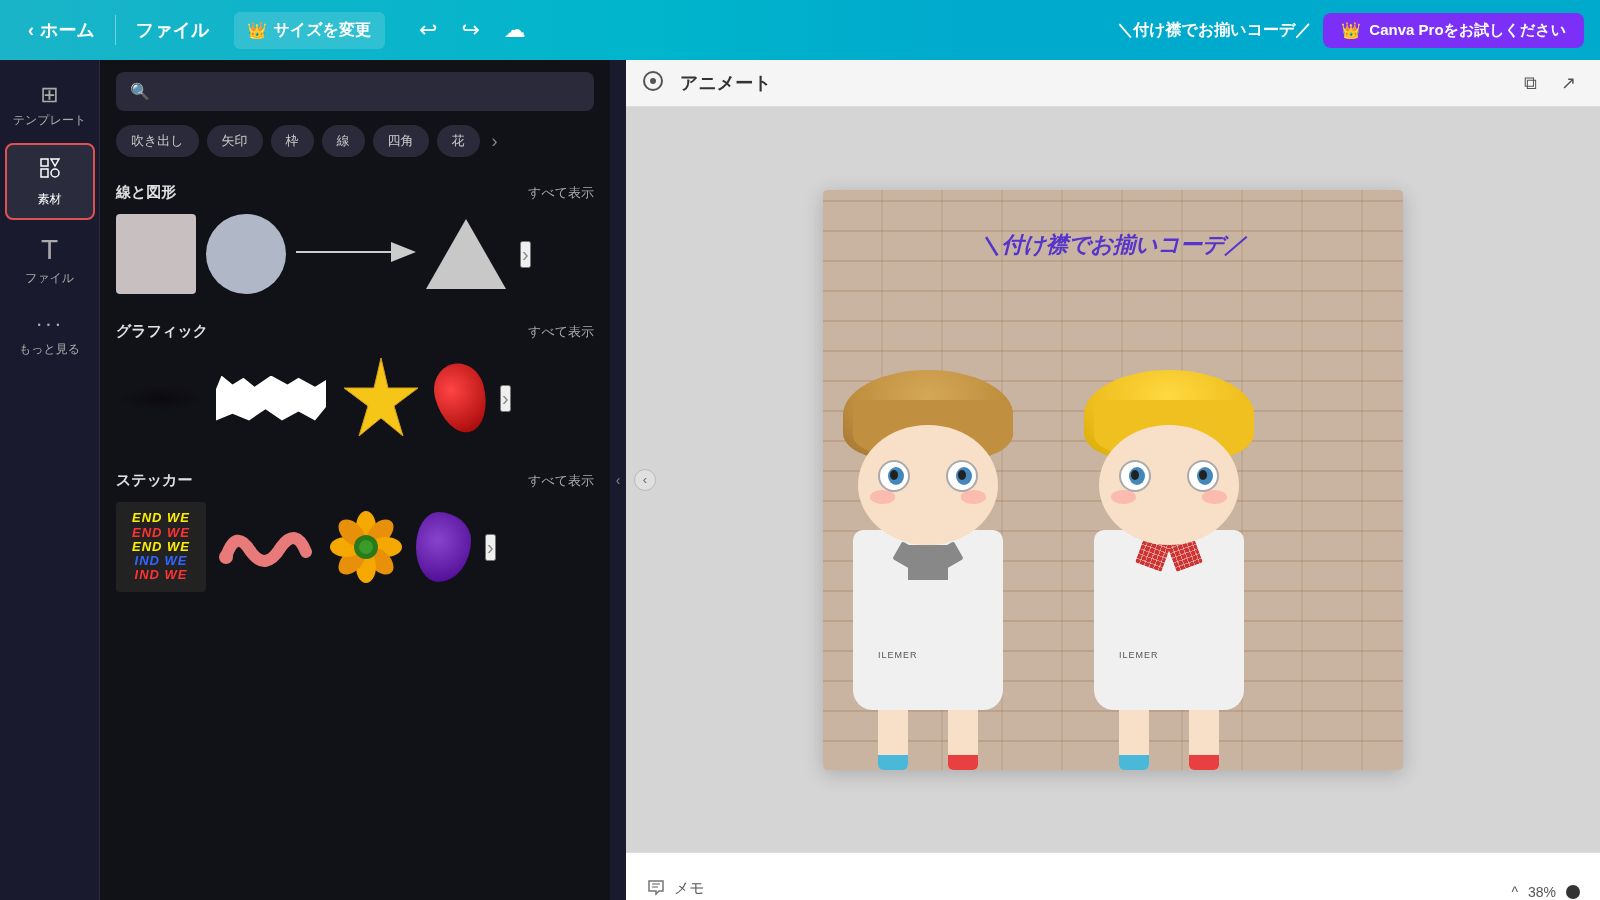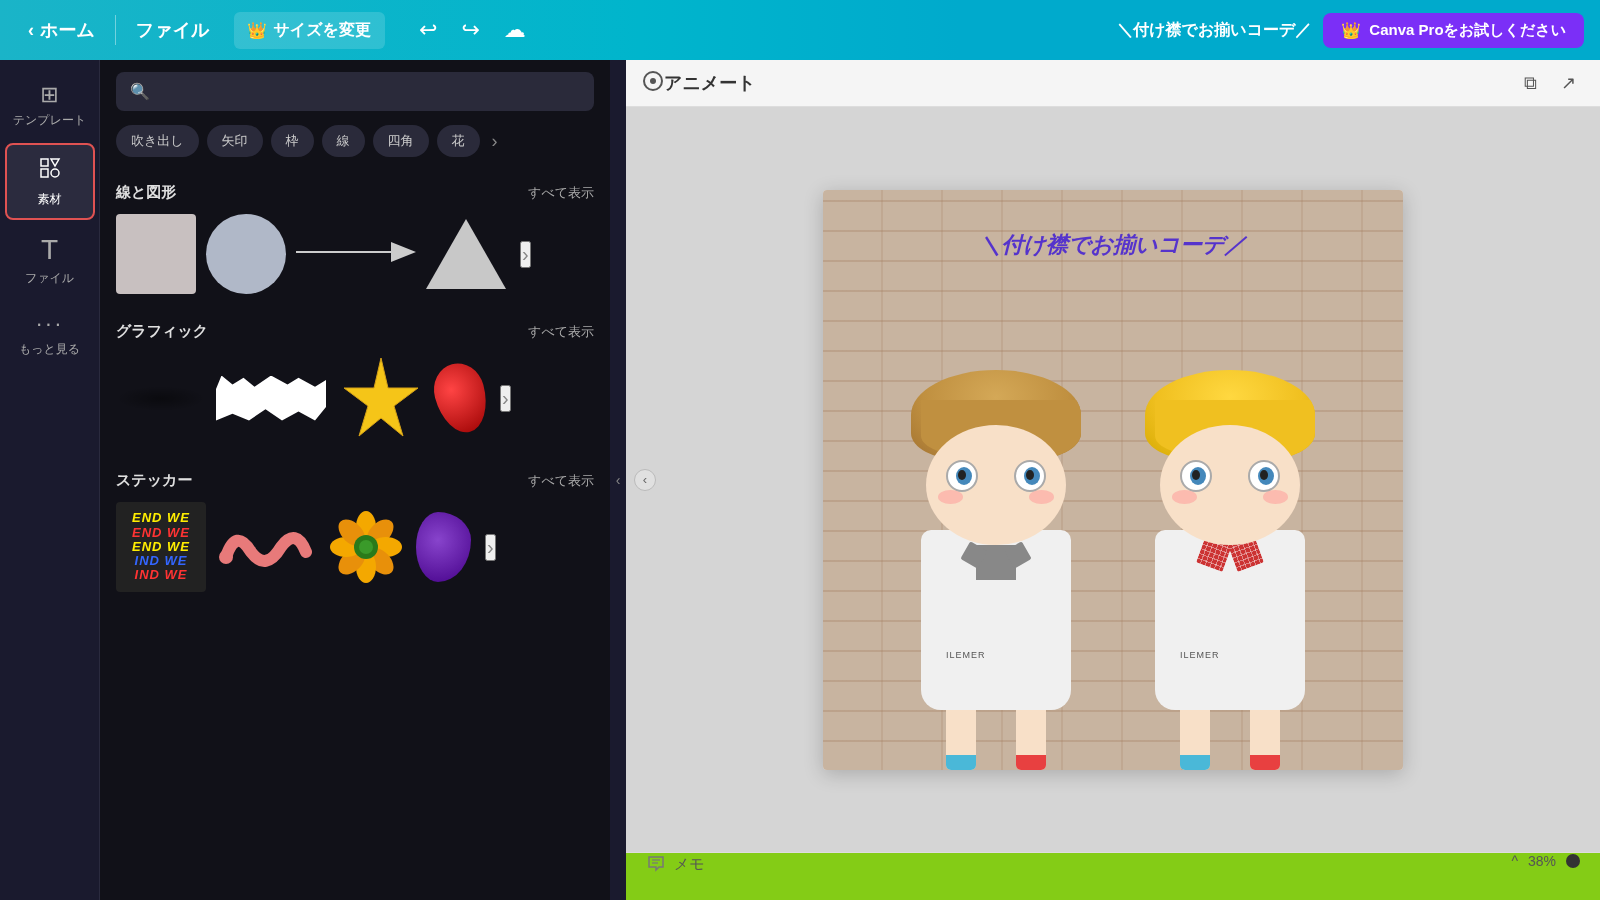--- a/index.html
+++ b/index.html
@@ -82,30 +82,30 @@
     .graphics-row { display: flex; align-items: center; gap: 10px; margin-bottom: 20px; }
     .graphic-item { cursor: pointer; display: flex; align-items: center; justify-content: center; }
 
     
     .stickers-row { display: flex; align-items: center; gap: 10px; margin-bottom: 20px; }
     .sticker-item { cursor: pointer; display: flex; align-items: center; justify-content: center; text-align: right; }
 
     
     .canvas-area { flex: 1; background: #e8e8e8; display: flex; flex-direction: column; position: relative; }
     .canvas-toolbar { display: flex; align-items: center; justify-content: space-between; padding: 8px 16px; background: #f5f5f5; border-bottom: 1px solid #ddd; }
-    .animate-btn { display: flex; align-items: center; gap: 0; background: none; border: none; font-size: 18px; font-weight: bold; color: #333; cursor: pointer; }
+    .animate-btn { display: flex; align-items: center; gap: 16px; background: none; border: none; font-size: 18px; font-weight: bold; color: #333; cursor: pointer; }
     .canvas-toolbar-right { display: flex; gap: 8px; }
     .toolbar-icon { background: none; border: none; font-size: 18px; color: #555; cursor: pointer; padding: 4px 8px; }
 
     .canvas-wrapper { flex: 1; display: flex; align-items: center; justify-content: center; background: #d5d5d5; position: relative; overflow: hidden; }
     .canvas-image { width: 580px; height: 580px; background: #f0ebe5; border-radius: 4px; position: relative; overflow: hidden; box-shadow: 0 4px 20px rgba(0,0,0,0.2); }
     .canvas-overlay-text { position: absolute; top: 40px; left: 50%; transform: translateX(-50%); color: #5533cc; font-size: 22px; font-weight: bold; white-space: nowrap; font-style: italic; }
 
     
-    .bottom-bar { display: flex; align-items: flex-start; justify-content: space-between; padding: 0 20px; height: 48px; background: #84cc16; border-top: 1px solid #ddd; }
+    .bottom-bar { display: flex; align-items: flex-end; justify-content: space-between; padding: 0 20px; height: 48px; background: #ffffff; border-top: 1px solid #ddd; }
     .memo-btn { display: flex; align-items: center; gap: 8px; background: none; border: none; font-size: 15px; color: #555; cursor: pointer; }
     .zoom-controls { display: flex; align-items: center; gap: 10px; }
     .zoom-text { color: #555; font-size: 14px; }
     .zoom-dot { width: 14px; height: 14px; background: #333; border-radius: 50%; cursor: pointer; }
     .zoom-slider { display: flex; align-items: center; gap: 6px; }
     .chevron-up { color: #555; font-size: 14px; cursor: pointer; }
 
     
     .arrow-svg { width: 120px; height: 30px; }
 
@@ -119,21 +119,21 @@
     .red-teardrop { width: 50px; height: 70px; background: radial-gradient(circle at 35% 35%, #ff4444, #990000); border-radius: 50% 50% 50% 50% / 40% 40% 60% 60%; transform: rotate(-15deg); }
 
     
     .end-sticker { width: 90px; height: 90px; background: #222; display: flex; flex-direction: column; align-items: center; justify-content: center; font-size: 11px; font-weight: 900; line-height: 1.1; color: yellow; font-style: italic; border-radius: 4px; overflow: hidden; }
     .end-line { color: yellow; font-size: 13px; font-weight: 900; letter-spacing: 1px; }
 
     
     .purple-blob { width: 55px; height: 70px; background: radial-gradient(circle at 40% 40%, #8844cc, #440088); border-radius: 40% 60% 60% 40% / 50% 40% 60% 50%; }
 
     
-    .doll-container { display: flex; gap: 24px; justify-content: center; align-items: flex-end; height: 100%; }
+    .doll-container { display: flex; gap: 31px; justify-content: flex-start; align-items: flex-end; height: 100%; }
 
     
     .brick-bg { 
       width: 100%; height: 100%;
       background-color: #c8b4a0;
       background-image: 
         repeating-linear-gradient(0deg, transparent, transparent 28px, rgba(160,120,90,0.3) 28px, rgba(160,120,90,0.3) 30px),
         repeating-linear-gradient(90deg, transparent, transparent 58px, rgba(160,120,90,0.2) 58px, rgba(160,120,90,0.2) 60px);
     }
 

